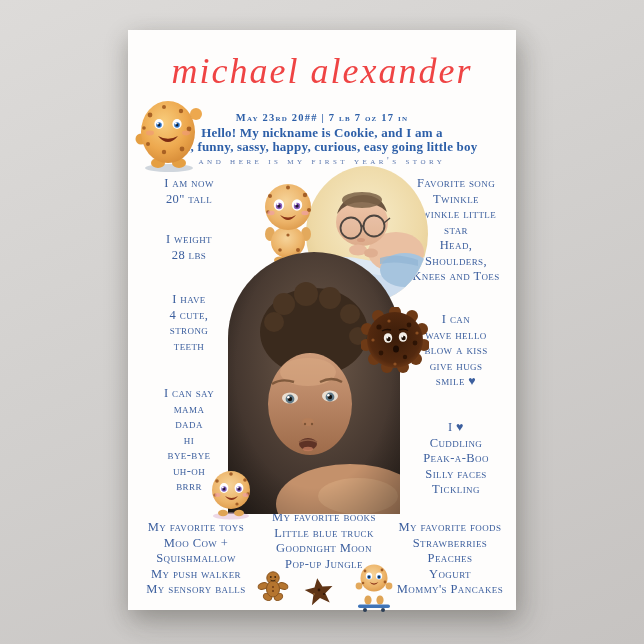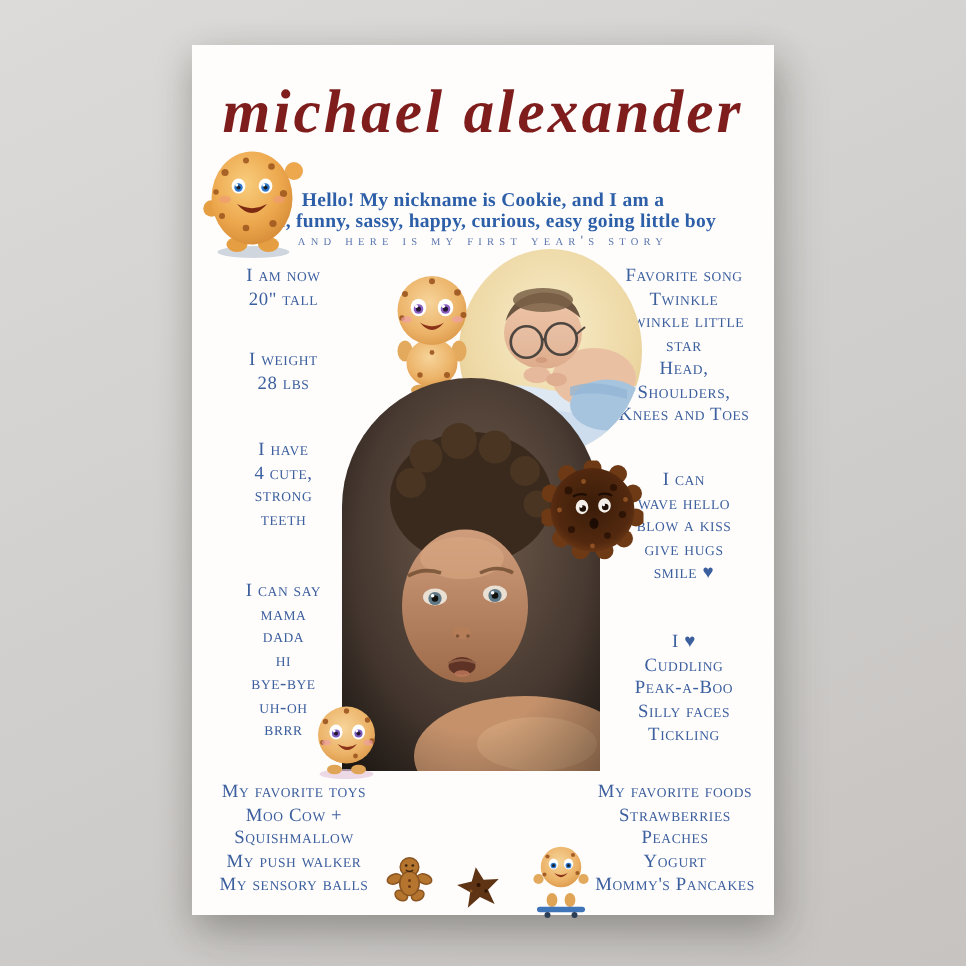--- a/index.html
+++ b/index.html
@@ -9,22 +9,22 @@
     font-family:"Liberation Serif","DejaVu Serif",serif;
   }
   .poster{
     position:absolute;left:128px;top:30px;width:388px;height:580px;
     background:#fefdfc;
     box-shadow:0 8px 22px rgba(60,55,50,.30), 10px 14px 28px rgba(60,55,50,.14);
   }
   .abs{position:absolute;}
   .ctr{left:0;width:100%;text-align:center;}
   .title{
-    top:22px;font-style:italic;font-size:41px;line-height:1.1;
-    letter-spacing:2px;color:#7f1d1d;font-weight:700;
+    top:22px;font-style:italic;font-size:36px;line-height:1.1;
+    letter-spacing:2px;color:#ef4444;font-weight:400;
   }
   .stats{
     top:82px;font-variant:small-caps;font-weight:700;font-size:10.5px;
     letter-spacing:1.2px;color:#2d5fa8;
   }
   .intro{font-weight:700;font-size:13px;color:#2d5fa8;letter-spacing:.2px;}
   .intro1{top:95px;}
   .intro2{top:109px;}
   .story{
     top:126px;font-variant:small-caps;font-size:9.5px;letter-spacing:3.5px;color:#5b77ae;
@@ -54,20 +54,21 @@
   .cookie-star{left:171px;top:546px;width:40px;height:30px;}
   .cookie-skater{left:226px;top:532px;width:40px;height:50px;}
   svg{display:block;width:100%;height:100%;}
 </style>
 </head>
 <body>
 
 <div class="poster">
 
   <div class="abs ctr title">michael alexander</div>
+  <div class="abs ctr stats">May 23rd 20## | 7 lb 7 oz 17 in</div>
   <div class="abs ctr intro intro1">Hello! My nickname is Cookie, and I am a</div>
   <div class="abs ctr intro intro2">cute, funny, sassy, happy, curious, easy going little boy</div>
   <div class="abs ctr story">and here is my first year's story</div>
 
   <div class="abs cookie-hero">
     <svg viewBox="0 0 70 80">
       <defs>
         <radialGradient id="gA" cx="42%" cy="35%" r="78%">
           <stop offset="0" stop-color="#f8cd7d"></stop>
             <stop offset=".55" stop-color="#eda84e"></stop>
@@ -339,20 +340,24 @@
   <div class="blk blk-loves">I ♥
 Cuddling
 Peak-a-Boo
 Silly faces
 Tickling</div>
   <div class="blk blk-toys">My favorite toys
 Moo Cow +
 Squishmallow
 My push walker
 My sensory balls</div>
+  <div class="blk blk-books">My favorite books
+Little blue truck
+Goodnight Moon
+Pop-up Jungle</div>
   <div class="blk blk-foods">My favorite foods
 Strawberries
 Peaches
 Yogurt
 Mommy's Pancakes</div>
 
   <div class="abs cookie-ginger">
     <svg viewBox="0 0 34 32">
       <g fill="#b5752f" stroke="#8a5520" stroke-width="1">
         <ellipse cx="7" cy="16" rx="5" ry="3.2" transform="rotate(-18 7 16)"></ellipse>

